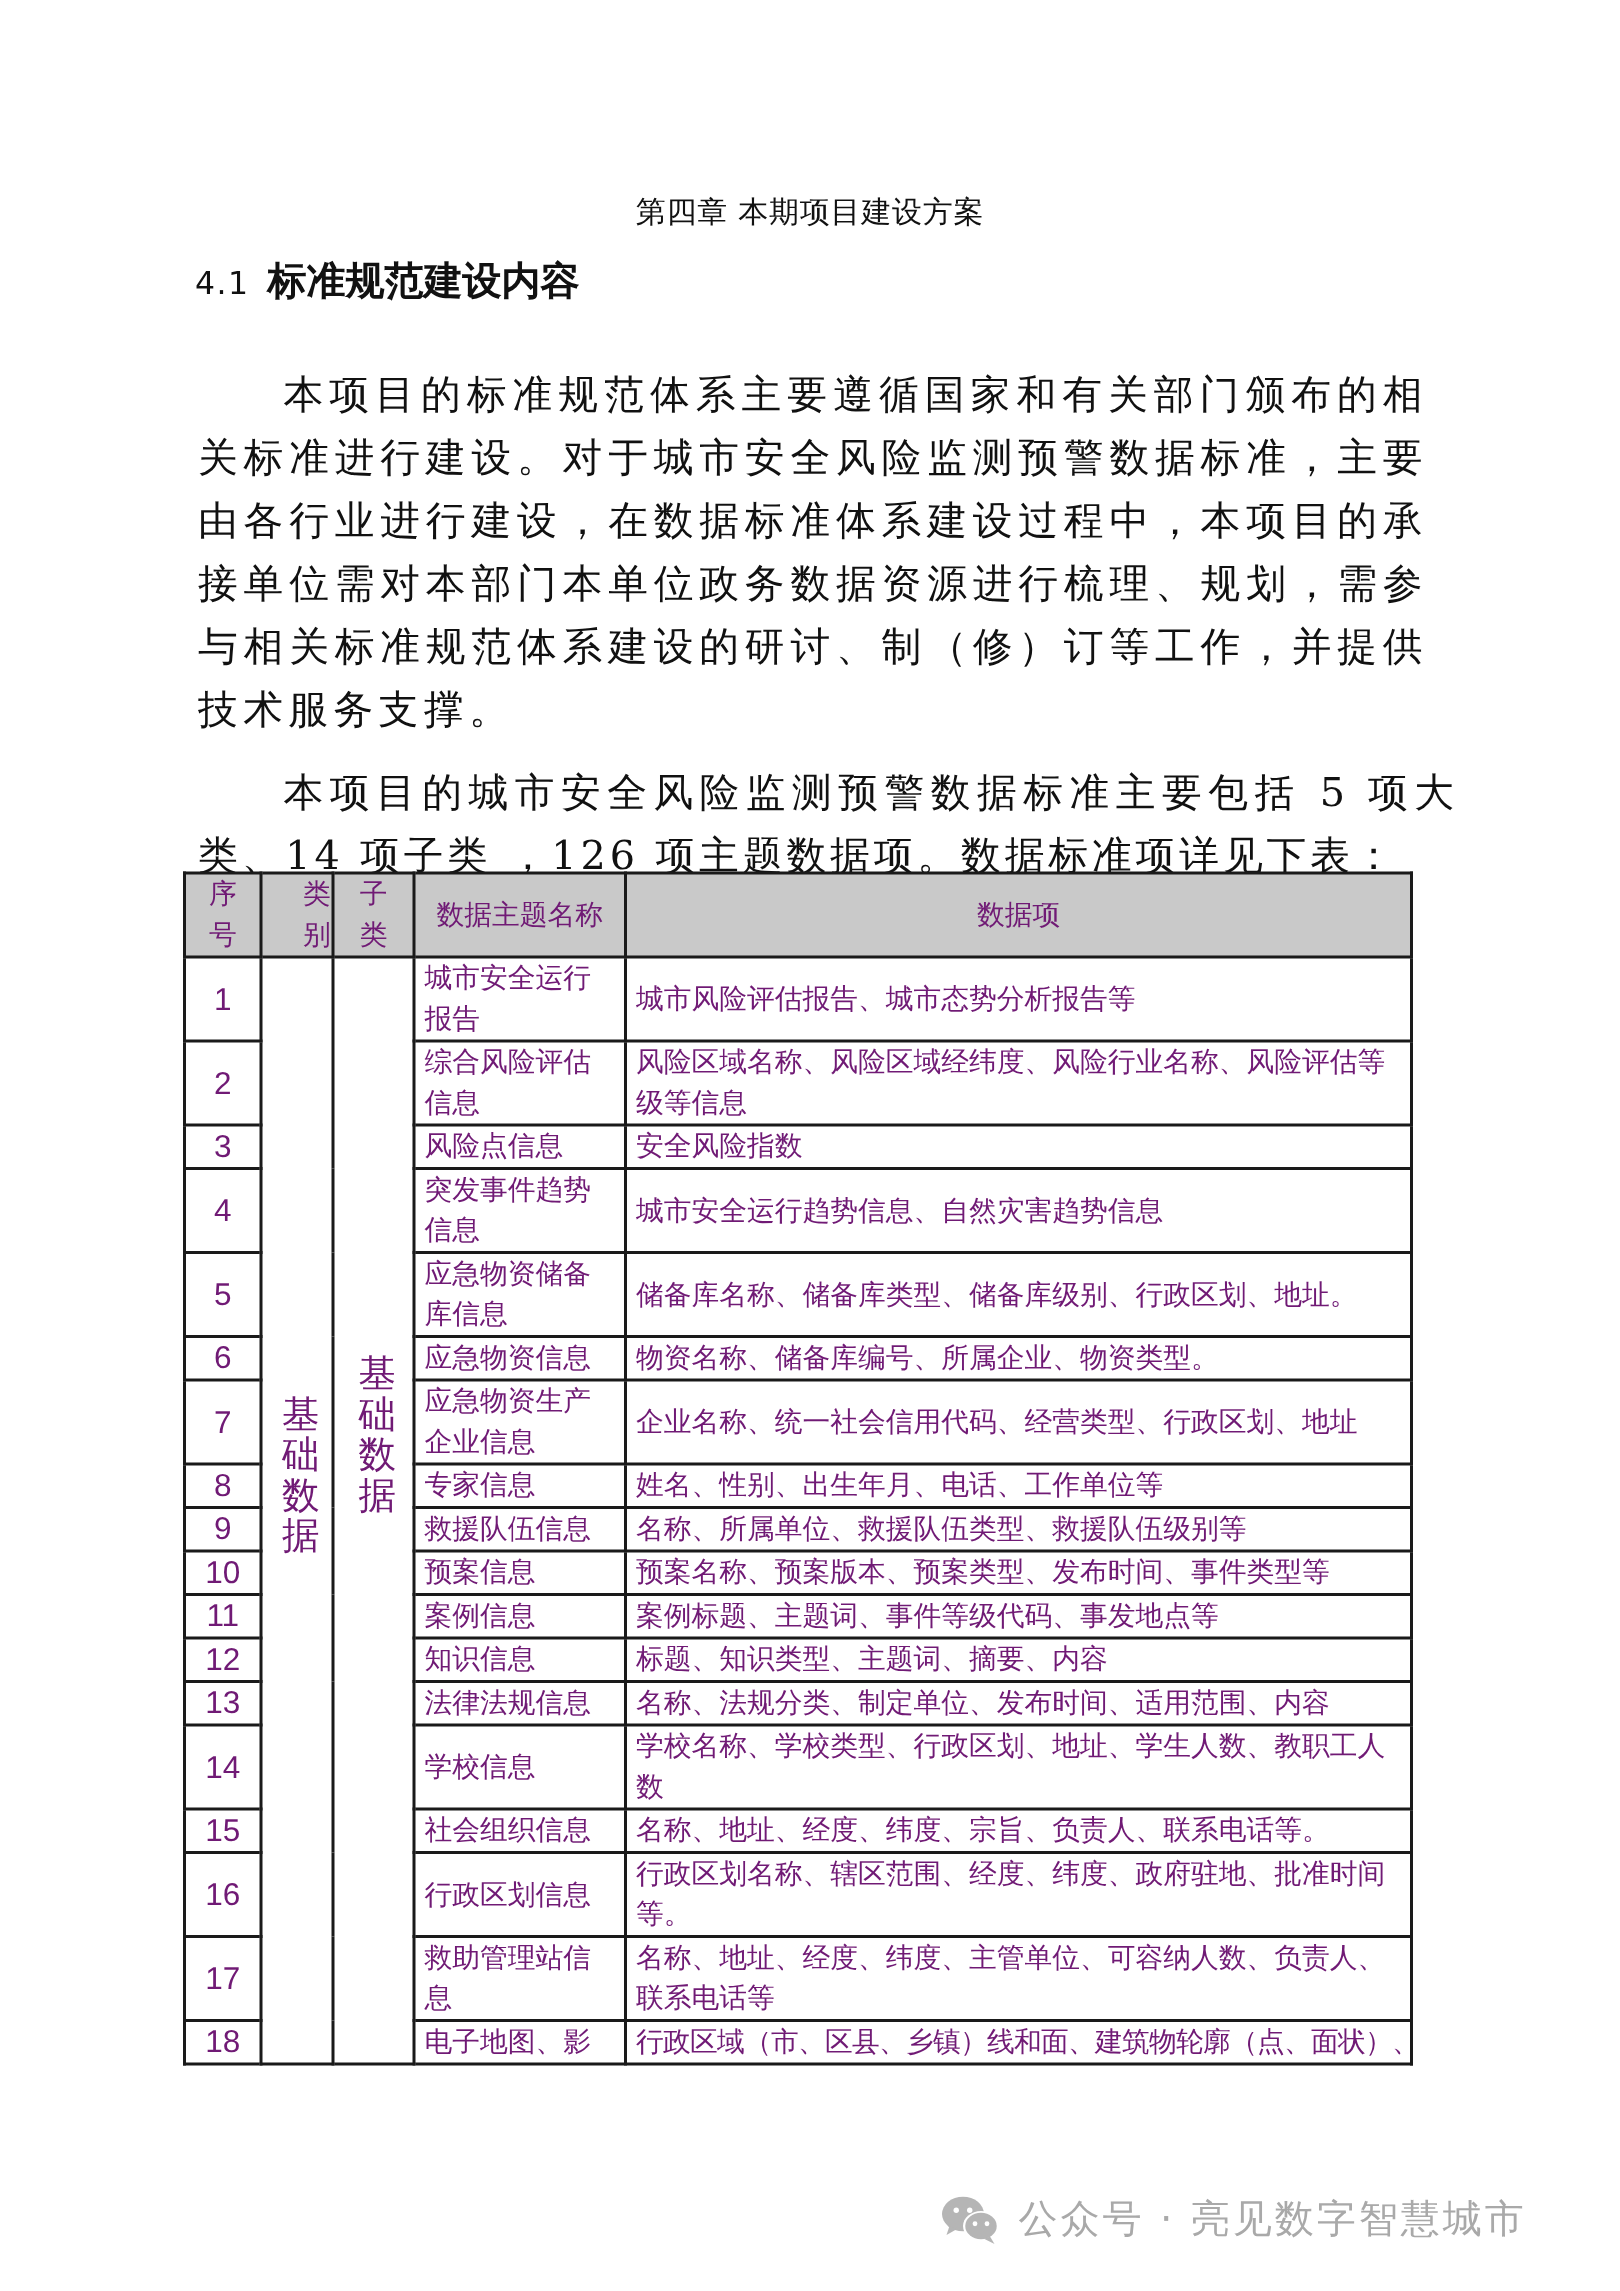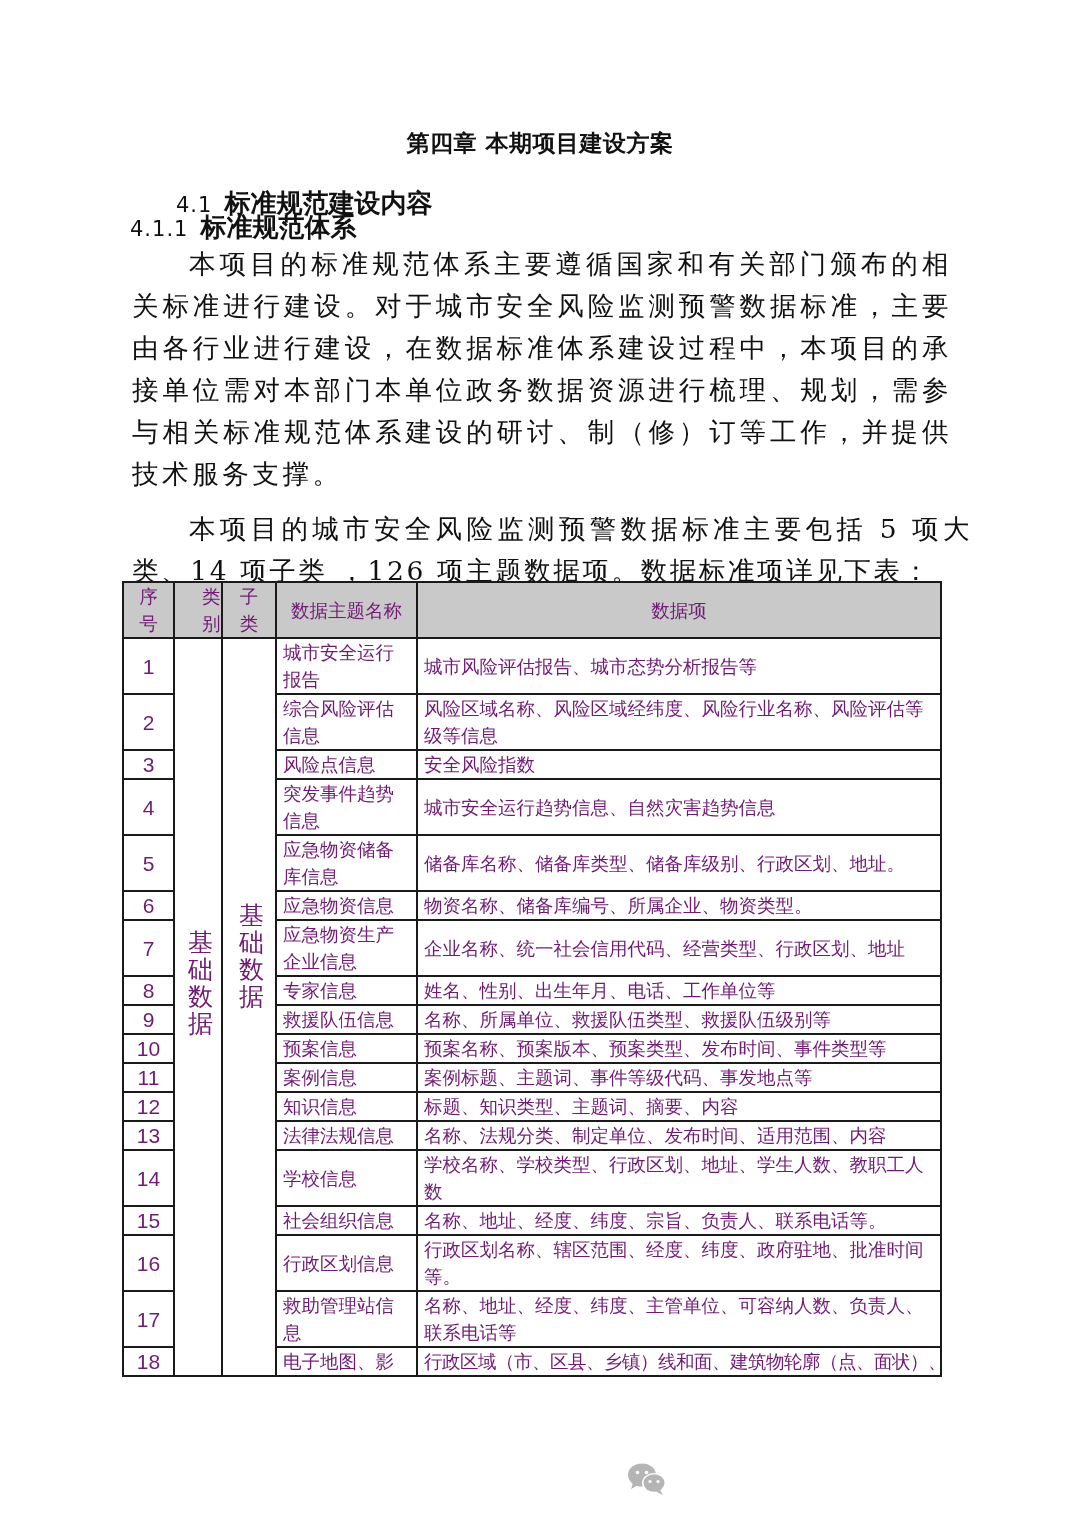--- a/index.html
+++ b/index.html
@@ -1,22 +1,22 @@
 <!DOCTYPE html>
 <html><head>
   <meta charset="utf-8">
   <style>
     html, body { margin: 0; padding: 0; background: #ffffff; }
     body { width: 1080px; height: 1527px; position: relative; overflow: hidden; color: #111; }
     .page { position: absolute; left: 0; top: 0; width: 1080px; height: 1527px; }
     .chapter-title {
       position: absolute; left: 0; width: 1080px; top: 128px; text-align: center;
-      font-family: "DejaVu Sans", sans-serif; font-weight: bold; font-size: 23px; letter-spacing: 0.5px;
+      font-family: "DejaVu Sans", sans-serif; font-weight: normal; font-size: 20px; letter-spacing: 0.5px;
     }
-    .h2 { position: absolute; left: 130px; top: 186px; font-family: "DejaVu Sans", sans-serif; font-weight: bold; font-size: 26px; margin-left: 46px; }
+    .h2 { position: absolute; left: 130px; top: 170px; font-family: "DejaVu Sans", sans-serif; font-weight: bold; font-size: 26px; }
     .h3 { position: absolute; left: 130px; top: 210px; font-family: "DejaVu Sans", sans-serif; font-weight: bold; font-size: 26px; }
     .h2 .num, .h3 .num { font-weight: normal; font-size: 21px; margin-right: 12px; letter-spacing: 1px; }
     .para {
       position: absolute; left: 132px; width: 820px;
       font-family: "DejaVu Serif", serif; font-size: 26.5px; line-height: 42px; letter-spacing: 3.6px;
       text-align: justify; text-indent: 57px; margin: 0;
     }
     .p1 { top: 243px; }
     .p2 { top: 508px; letter-spacing: 2.6px; width: 840px; }
     table.std {
@@ -38,23 +38,20 @@
     .wx-icon { width: 40px; height: 34px; margin-right: 12px; position: relative; }
   </style>
 </head>
 <body>
 
 <div class="page">
   <div class="chapter-title">第四章  本期项目建设方案</div>
 
   <div class="h2">
     <span class="num">4.1</span><span>标准规范建设内容</span>
-  </div>
-  <div class="h3">
-    <span class="num">4.1.1</span><span>标准规范体系</span>
   </div>
 
   <p class="para p1">本项目的标准规范体系主要遵循国家和有关部门颁布的相关标准进行建设。对于城市安全风险监测预警数据标准，主要由各行业进行建设，在数据标准体系建设过程中，本项目的承接单位需对本部门本单位政务数据资源进行梳理、规划，需参与相关标准规范体系建设的研讨、制（修）订等工作，并提供技术服务支撑。</p>
   <p class="para p2">本项目的城市安全风险监测预警数据标准主要包括 5 项大类、14 项子类 ，126 项主题数据项。数据标准项详见下表：</p>
 
   <table class="std">
     <colgroup>
       <col style="width:51px">
         <col style="width:48px">
         <col style="width:54px">
@@ -177,14 +174,15 @@
         <path d="M6 21 L4 27 L11 23 Z" fill="#b5b5b5"></path>
         <circle cx="10.5" cy="10.5" r="1.8" fill="#fff"></circle>
         <circle cx="19.5" cy="10.5" r="1.8" fill="#fff"></circle>
         <ellipse cx="27" cy="21" rx="12" ry="10" fill="#fff"></ellipse>
         <ellipse cx="27" cy="21" rx="10.5" ry="8.8" fill="#b5b5b5"></ellipse>
         <path d="M33 28 L36 33 L29 29.5 Z" fill="#b5b5b5"></path>
         <circle cx="23" cy="19.5" r="1.6" fill="#fff"></circle>
         <circle cx="31" cy="19.5" r="1.6" fill="#fff"></circle>
       </svg>
     </span>
+    <span>公众号 · 亮见数字智慧城市</span>
   </div>
 </div>
 
 </body></html>

